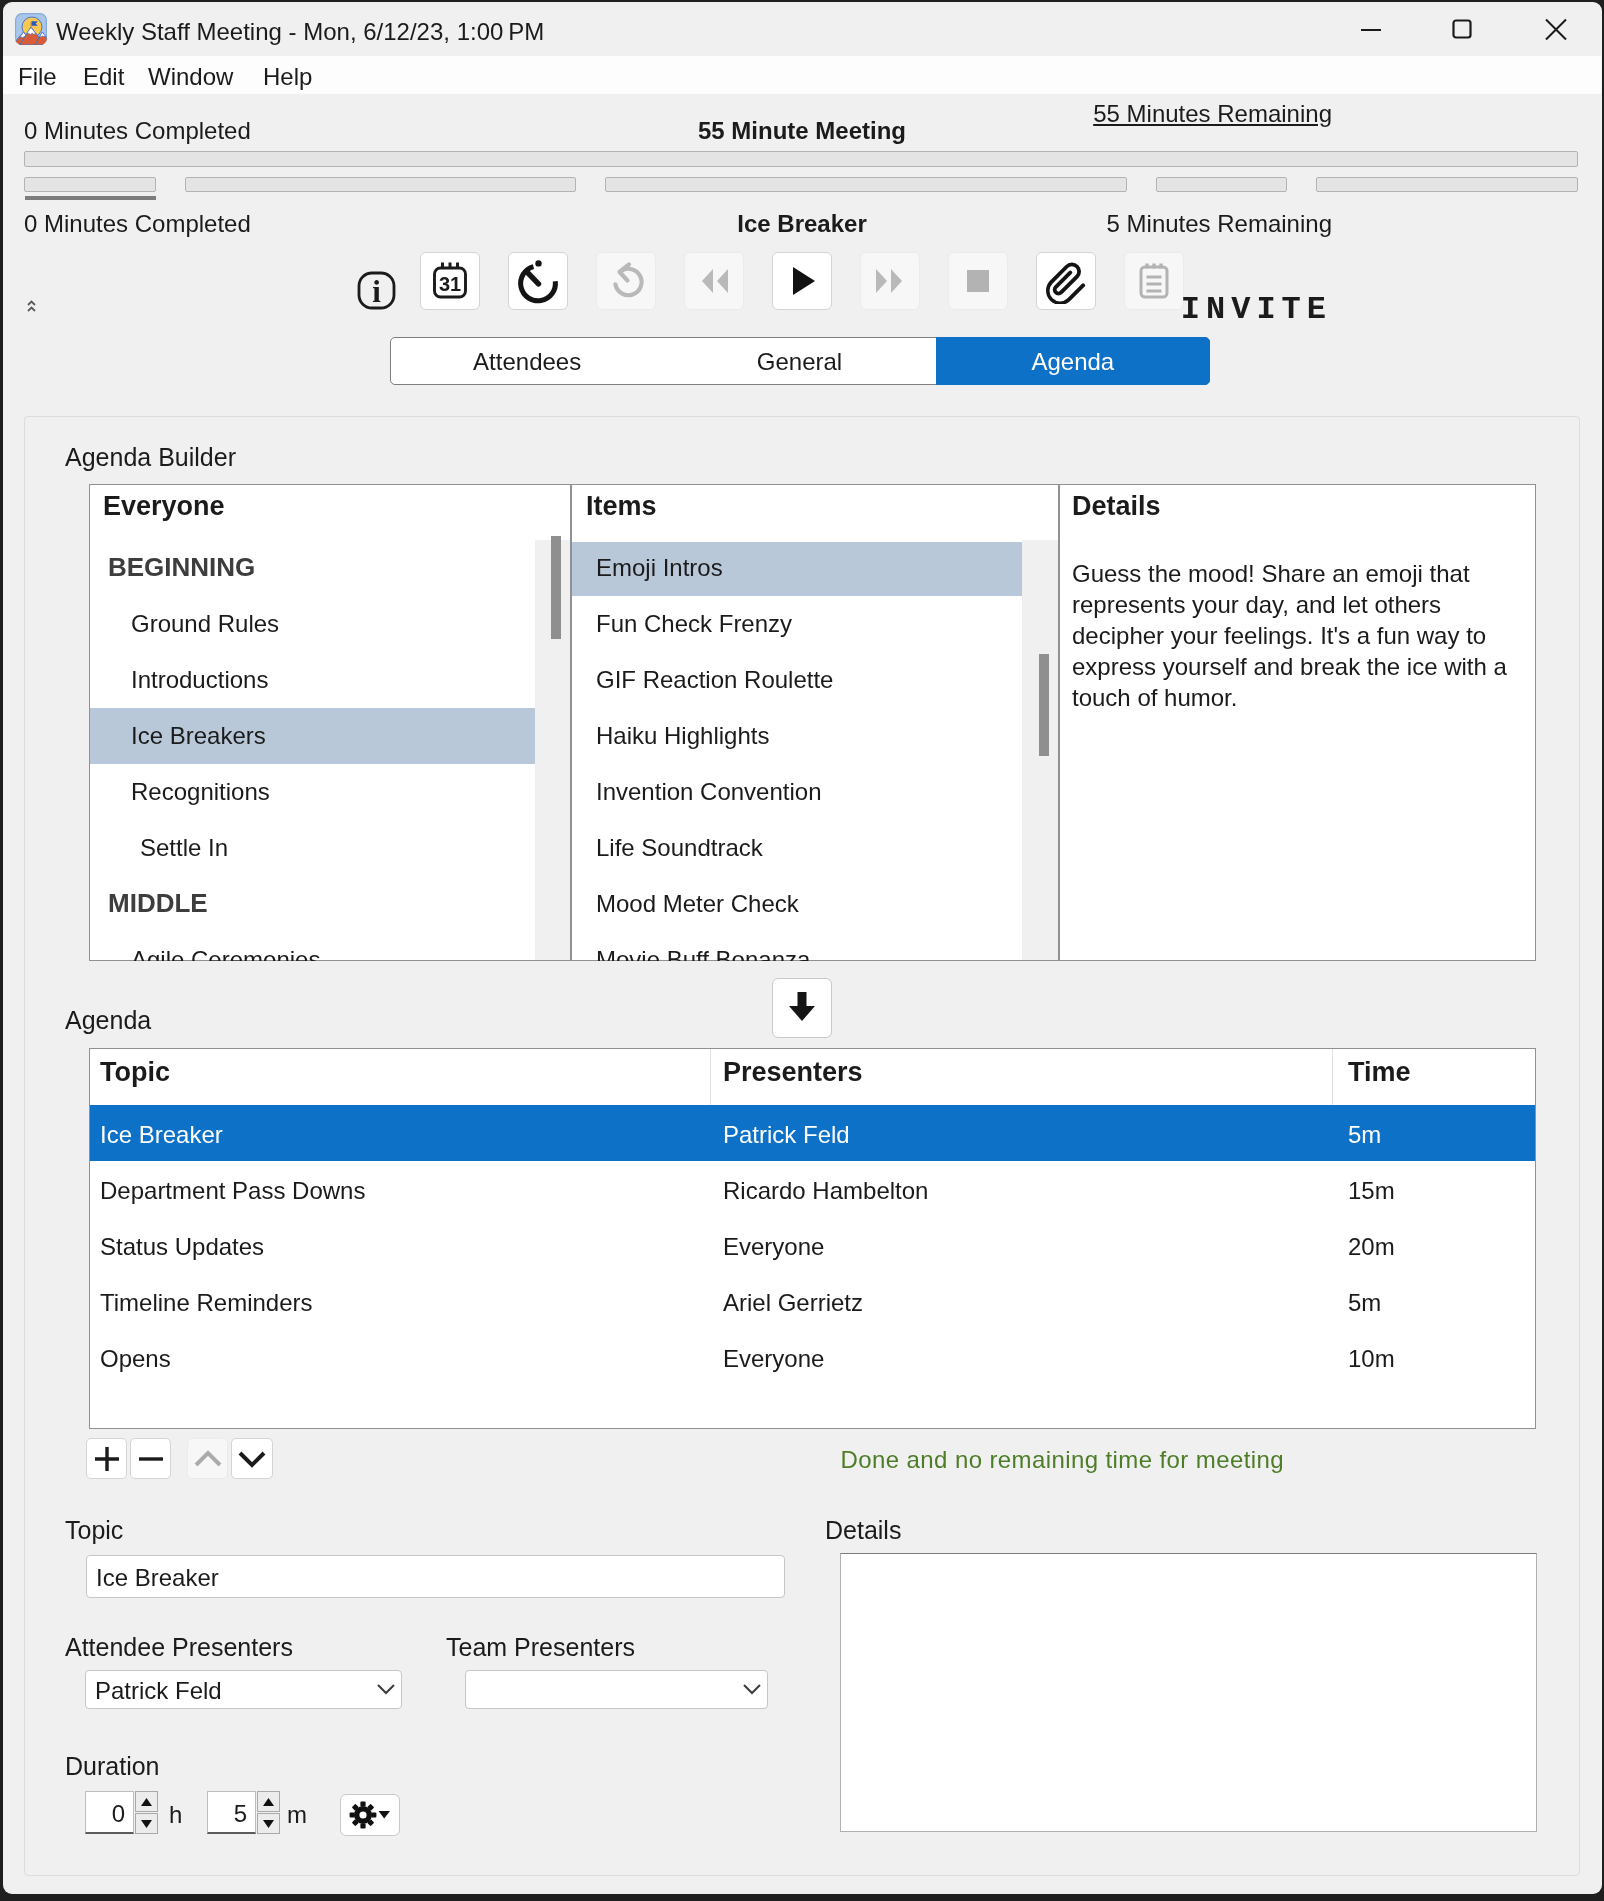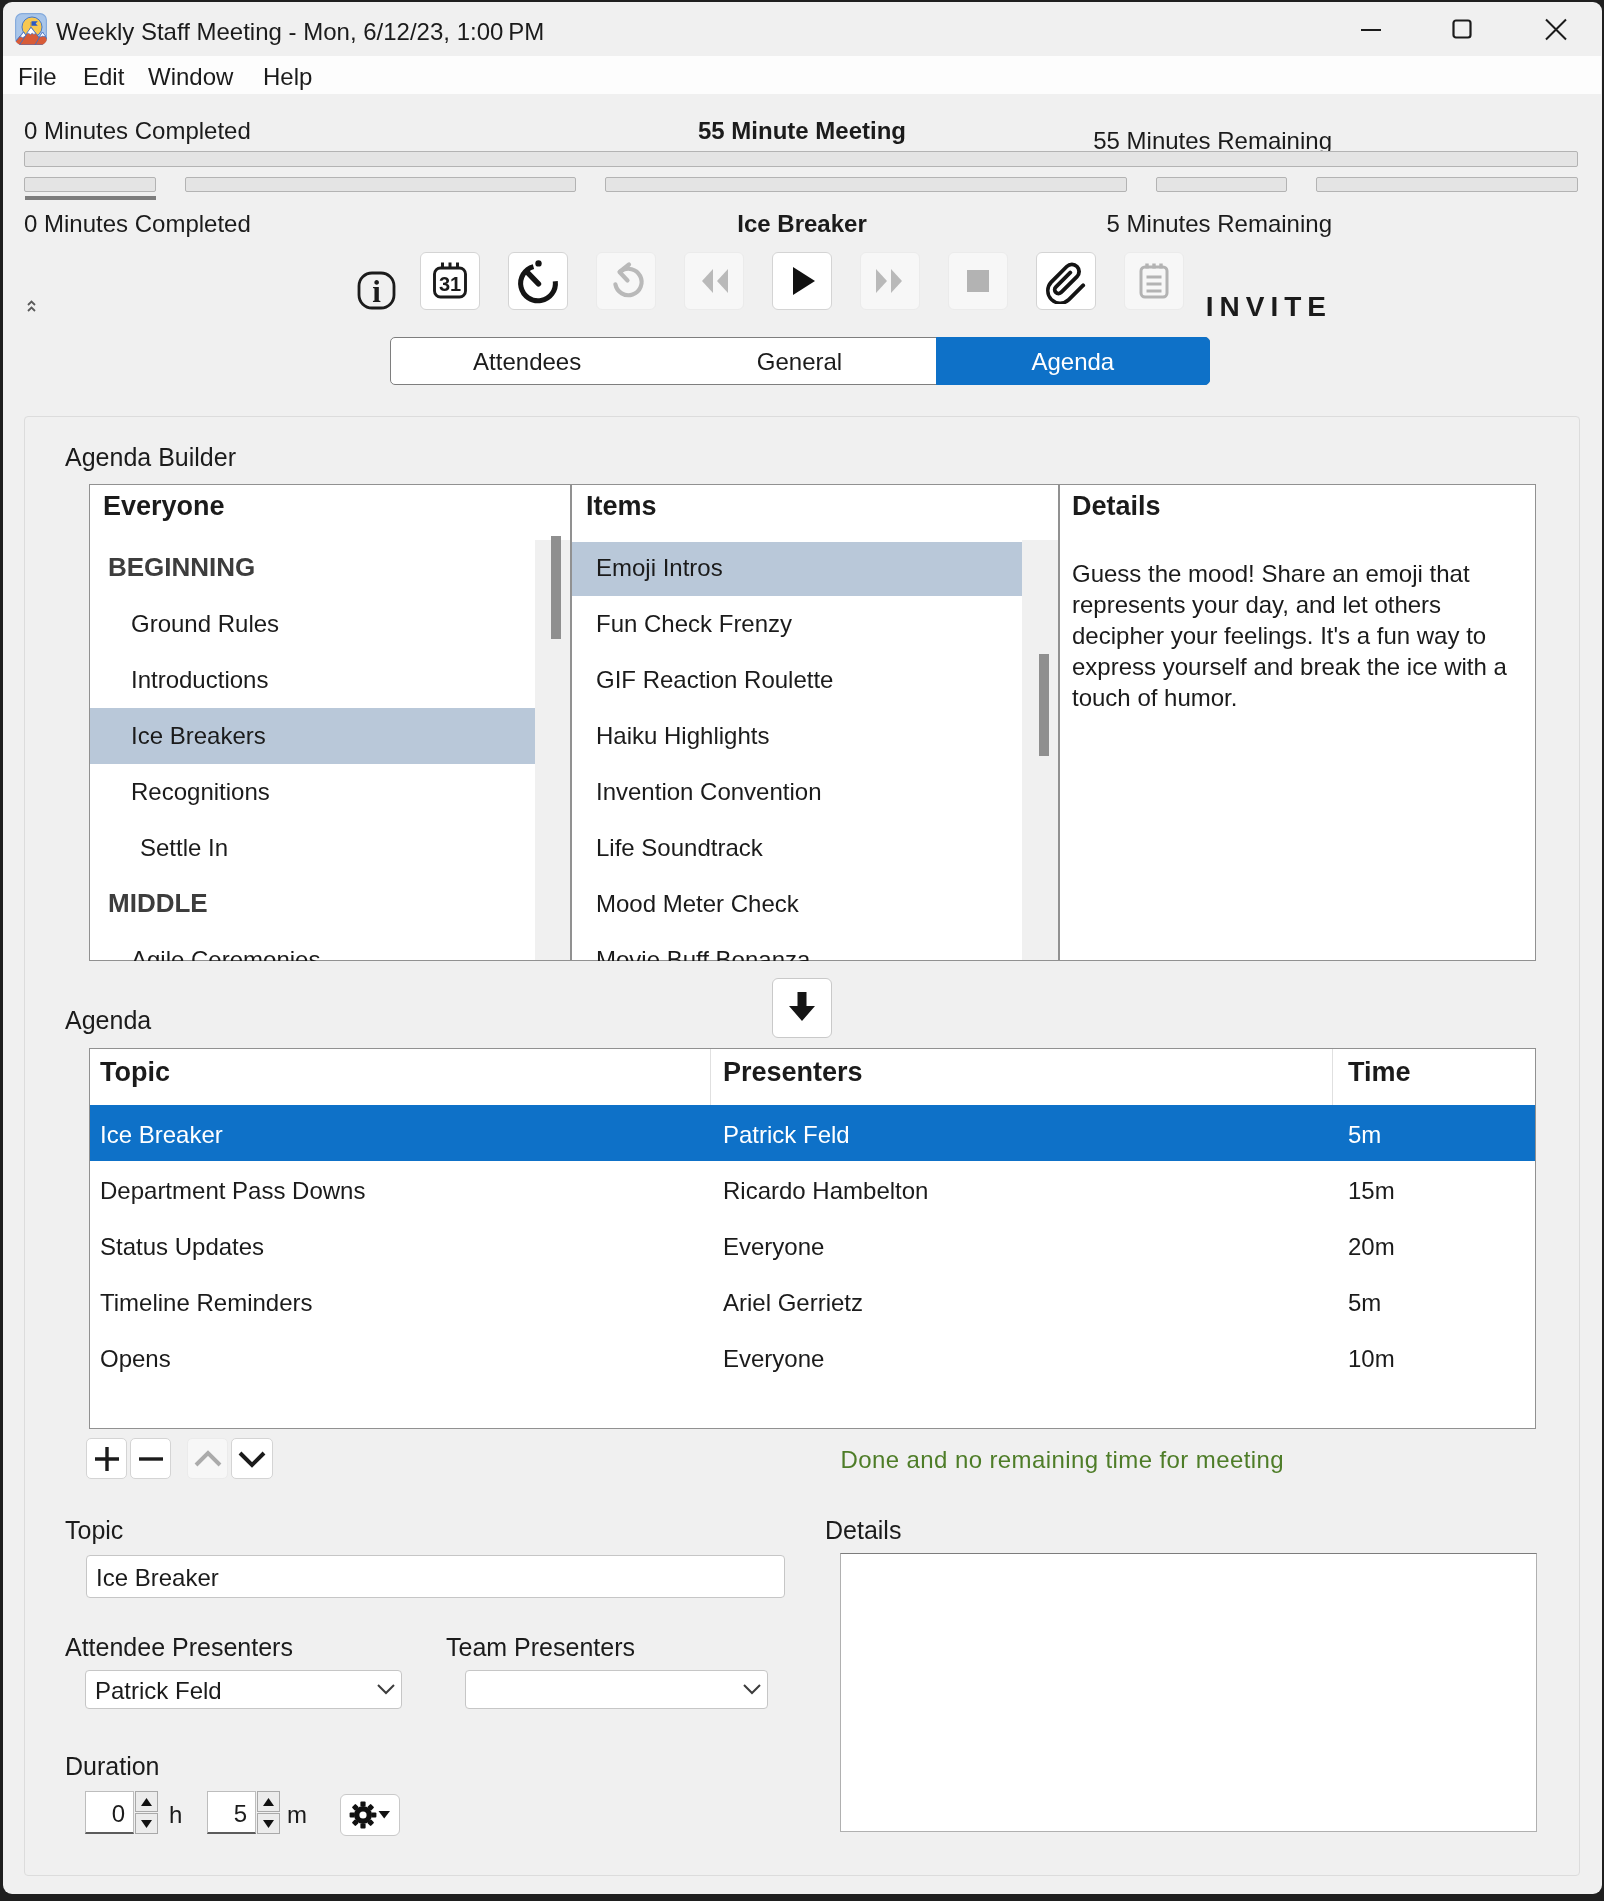--- a/index.html
+++ b/index.html
@@ -58,21 +58,21 @@
   </svg>
 
   <div class="abs" style="left:3px;top:56px;width:1598px;height:38px;background:#fdfdfd;"></div>
   <div class="abs t21" style="left:18px;top:63px;">File</div>
   <div class="abs t21" style="left:83px;top:63px;">Edit</div>
   <div class="abs t21" style="left:148px;top:63px;">Window</div>
   <div class="abs t21" style="left:263px;top:63px;">Help</div>
 
   <div class="abs t21" style="left:24px;top:117px;">0 Minutes Completed</div>
   <div class="abs t21 b" style="left:0;top:117px;width:1604px;text-align:center;">55 Minute Meeting</div>
-  <div class="abs t21" style="right:24px;top:127px;text-decoration:underline;">55 Minutes Remaining</div>
+  <div class="abs t21" style="right:24px;top:100px;text-decoration:underline;">55 Minutes Remaining</div>
   <div class="abs" style="left:24px;top:151px;width:1554px;height:16px;background:#e4e4e4;border:1px solid #b3b3b3;border-radius:2px;"></div>
 
   <div class="abs" style="left:24px;top:177px;width:1554px;height:15px;display:flex;gap:29px;">
     <div style="flex:5;background:#e4e4e4;border:1px solid #b3b3b3;border-radius:2px;"></div>
     <div style="flex:15;background:#e4e4e4;border:1px solid #b3b3b3;border-radius:2px;"></div>
     <div style="flex:20;background:#e4e4e4;border:1px solid #b3b3b3;border-radius:2px;"></div>
     <div style="flex:5;background:#e4e4e4;border:1px solid #b3b3b3;border-radius:2px;"></div>
     <div style="flex:10;background:#e4e4e4;border:1px solid #b3b3b3;border-radius:2px;"></div>
   </div>
   <div class="abs" style="left:25px;top:196px;width:131px;height:4px;background:#7d7d7d;"></div>
@@ -151,21 +151,21 @@
   <div class="btn dis" style="left:1124px;top:252px;width:60px;height:58px;">
     <svg width="42" height="42" viewBox="0 0 42 42">
       <rect x="8" y="7" width="26" height="30" rx="4" fill="none" stroke="#b3b3b3" stroke-width="3"></rect>
       <path d="M14 8.5 L14 3.5 M21 8.5 L21 3.5 M28 8.5 L28 3.5" stroke="#b3b3b3" stroke-width="3.4"></path>
       <line x1="13.5" y1="17" x2="28.5" y2="17" stroke="#b3b3b3" stroke-width="3"></line>
       <line x1="13.5" y1="24" x2="28.5" y2="24" stroke="#b3b3b3" stroke-width="3"></line>
       <line x1="13.5" y1="31" x2="28.5" y2="31" stroke="#b3b3b3" stroke-width="3"></line>
     </svg>
   </div>
 
-  <div class="abs b" style="right:24px;top:291px;font-size:28px;letter-spacing:6px;">INVITE</div>
+  <div class="abs b" style="right:24px;top:291px;font-size:32px;letter-spacing:6px;font-family:Liberation Mono, monospace;">INVITE</div>
 
   <div class="abs" style="left:390px;top:337px;width:820px;height:48px;background:#fff;border:1px solid #7e7e7e;border-radius:5px;display:flex;">
     <div class="t21" style="flex:1;display:flex;align-items:center;justify-content:center;">Attendees</div>
     <div class="t21" style="flex:1;display:flex;align-items:center;justify-content:center;border-right:1px solid #7e7e7e;">General</div>
     <div class="t21" style="flex:1;display:flex;align-items:center;justify-content:center;background:#0e71c8;color:#fff;border-radius:0 5px 5px 0;margin:-1px;border:1px solid #0e71c8;">Agenda</div>
   </div>
 
   <div class="abs" style="left:24px;top:416px;width:1556px;height:1460px;border:1px solid #dcdcdc;border-radius:4px;"></div>
 
   <div class="abs lbl" style="left:65px;top:443px;">Agenda Builder</div>

